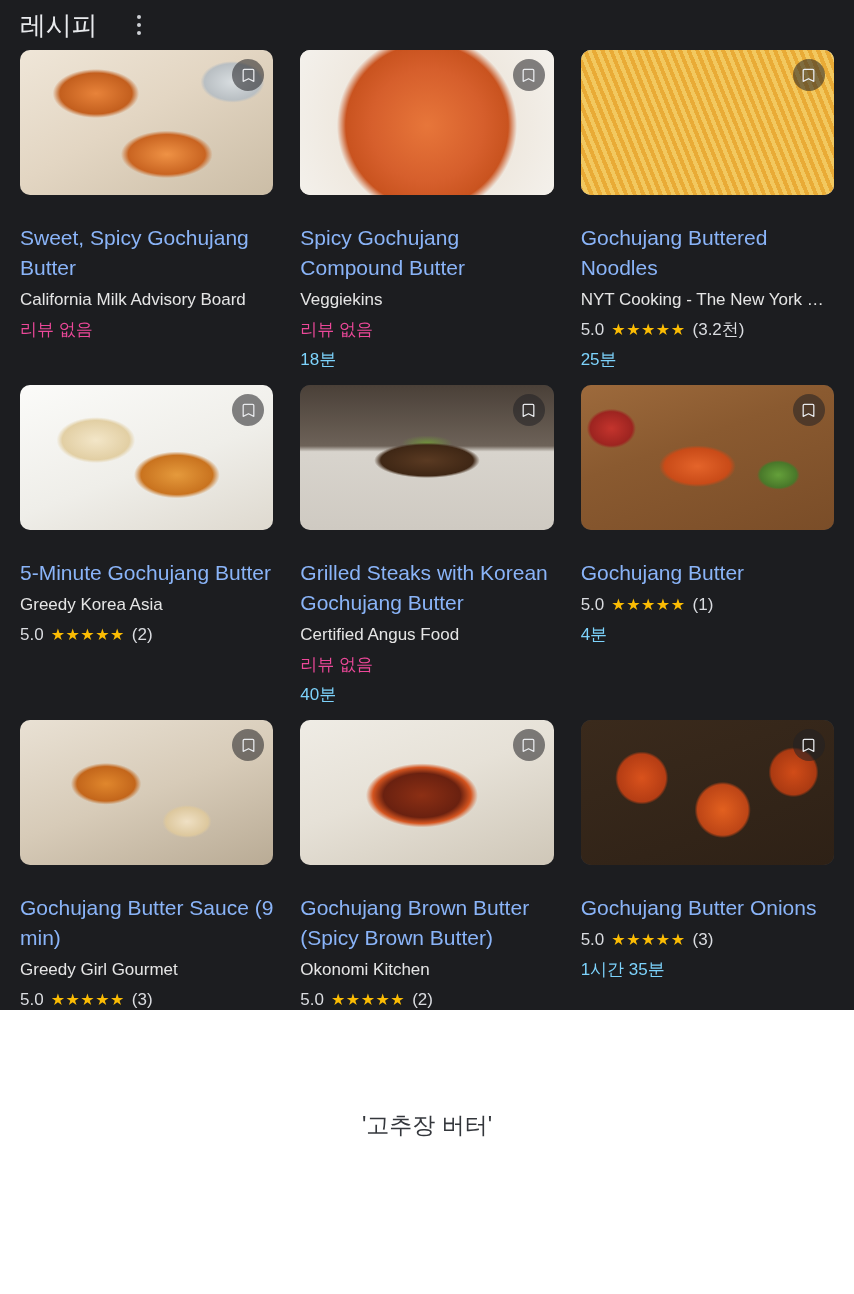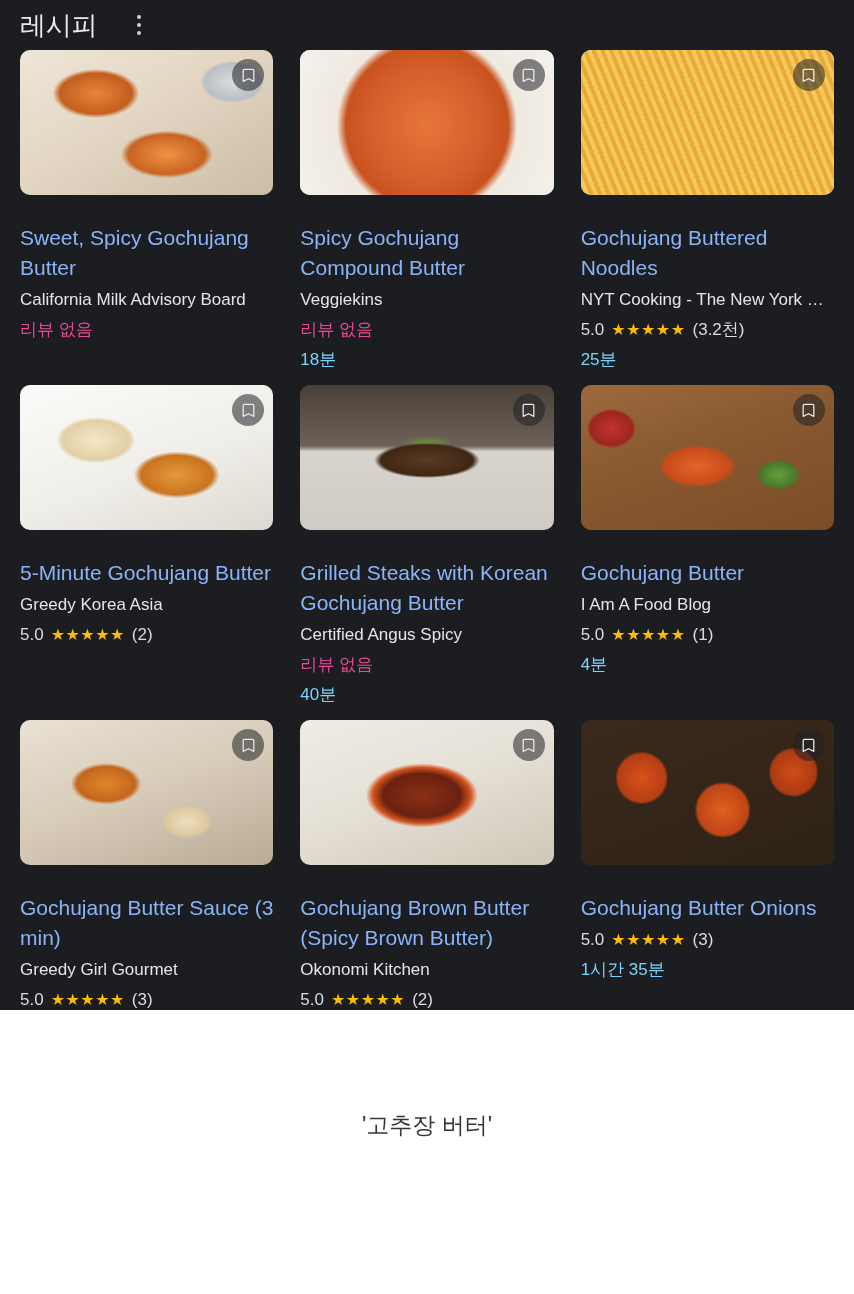--- a/index.html
+++ b/index.html
@@ -286,52 +286,51 @@
         <div class="recipe-card">
           <div class="card-thumb">
             <div class="photo ph5"></div>
             <div class="bookmark-btn">
               <svg width="17" height="17" viewBox="0 0 24 24" aria-hidden="true">
                 <path d="M6 3.5h12a1.5 1.5 0 0 1 1.5 1.5v15.2L12 16.6 4.5 20.2V5A1.5 1.5 0 0 1 6 3.5z" fill="none" stroke="#e8eaed" stroke-width="1.8" stroke-linejoin="round"></path>
               </svg>
             </div>
           </div>
           <a class="card-title">Grilled Steaks with Korean Gochujang Butter</a>
-          <div class="card-source">Certified Angus Spicy</div>
+          <div class="card-source">Certified Angus Food</div>
           <div class="card-rating no-review">리뷰 없음</div>
           <div class="card-time">40분</div>
         </div>
         <div class="recipe-card">
           <div class="card-thumb">
             <div class="photo ph6"></div>
             <div class="bookmark-btn">
               <svg width="17" height="17" viewBox="0 0 24 24" aria-hidden="true">
                 <path d="M6 3.5h12a1.5 1.5 0 0 1 1.5 1.5v15.2L12 16.6 4.5 20.2V5A1.5 1.5 0 0 1 6 3.5z" fill="none" stroke="#e8eaed" stroke-width="1.8" stroke-linejoin="round"></path>
               </svg>
             </div>
           </div>
           <a class="card-title">Gochujang Butter</a>
-          <div class="card-source">I Am A Food Blog</div>
           <div class="card-rating">
             <span>5.0</span>
             <span class="stars">★★★★★</span>
             <span class="rating-count">(1)</span>
           </div>
           <div class="card-time">4분</div>
         </div>
         <div class="recipe-card">
           <div class="card-thumb">
             <div class="photo ph7"></div>
             <div class="bookmark-btn">
               <svg width="17" height="17" viewBox="0 0 24 24" aria-hidden="true">
                 <path d="M6 3.5h12a1.5 1.5 0 0 1 1.5 1.5v15.2L12 16.6 4.5 20.2V5A1.5 1.5 0 0 1 6 3.5z" fill="none" stroke="#e8eaed" stroke-width="1.8" stroke-linejoin="round"></path>
               </svg>
             </div>
           </div>
-          <a class="card-title">Gochujang Butter Sauce (3 min)</a>
+          <a class="card-title">Gochujang Butter Sauce (9 min)</a>
           <div class="card-source">Greedy Girl Gourmet</div>
           <div class="card-rating">
             <span>5.0</span>
             <span class="stars">★★★★★</span>
             <span class="rating-count">(3)</span>
           </div>
           <div class="card-time">4분</div>
         </div>
         <div class="recipe-card">
           <div class="card-thumb">

